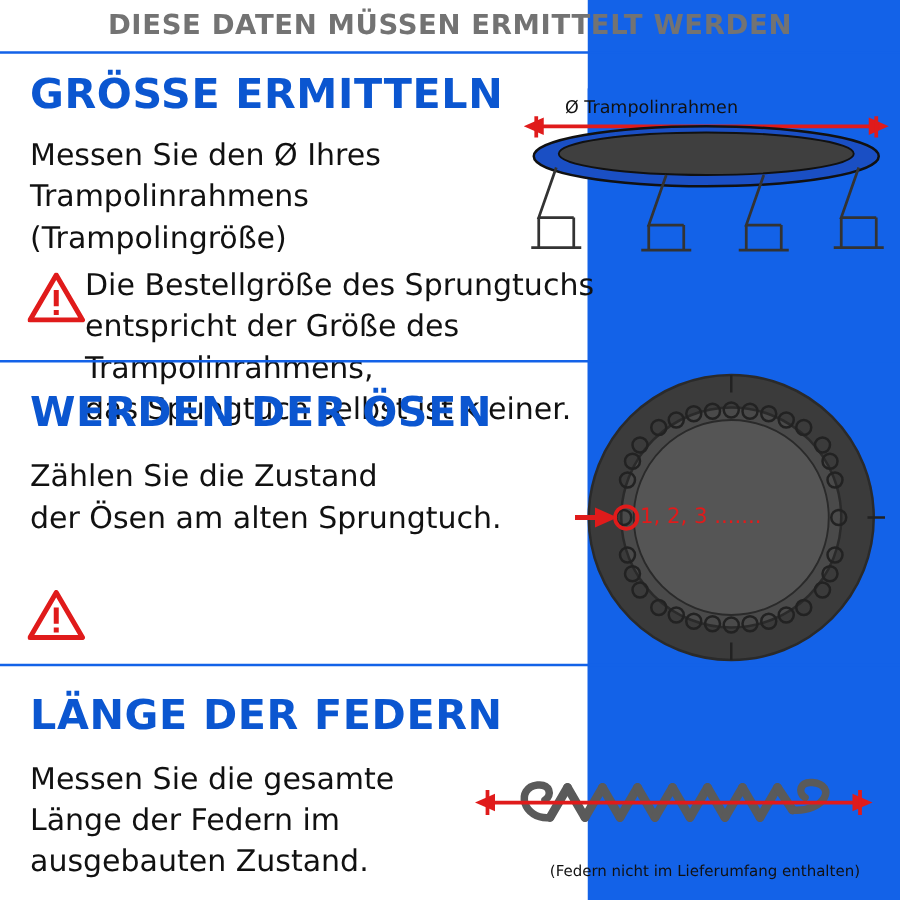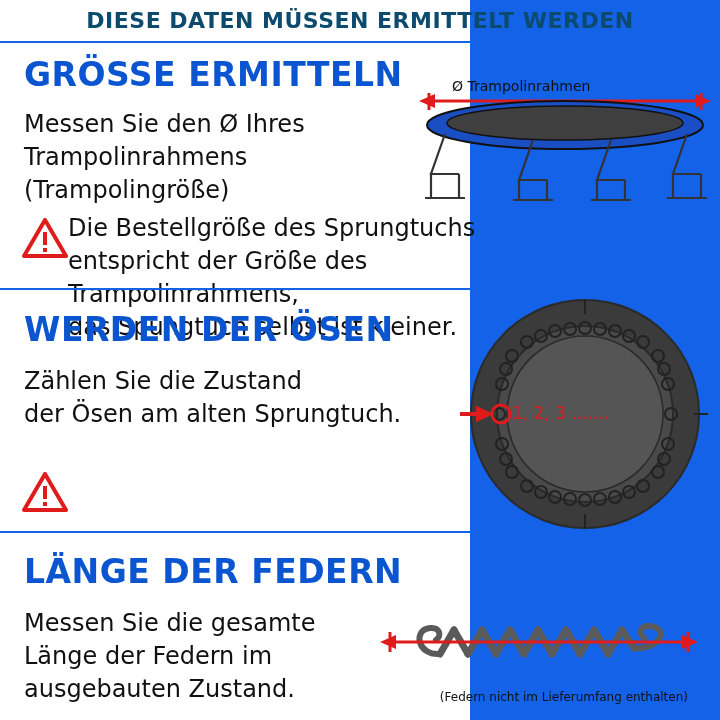--- a/index.html
+++ b/index.html
@@ -60,21 +60,21 @@
     height: 40px;
     z-index: 5;
     display: flex;
     align-items: center;
     justify-content: center;
     background: transparent;
   }
   .title-text {
     font-size: 22px;
     font-weight: bold;
-    color: #0c4a6e;
+    color: #737373;
     letter-spacing: 0.5px;
     white-space: nowrap;
   }
   .divider {
     position: absolute;
     left: 0;
     width: 720px;
     height: 2px;
     background: #1362e8;
     z-index: 6;

